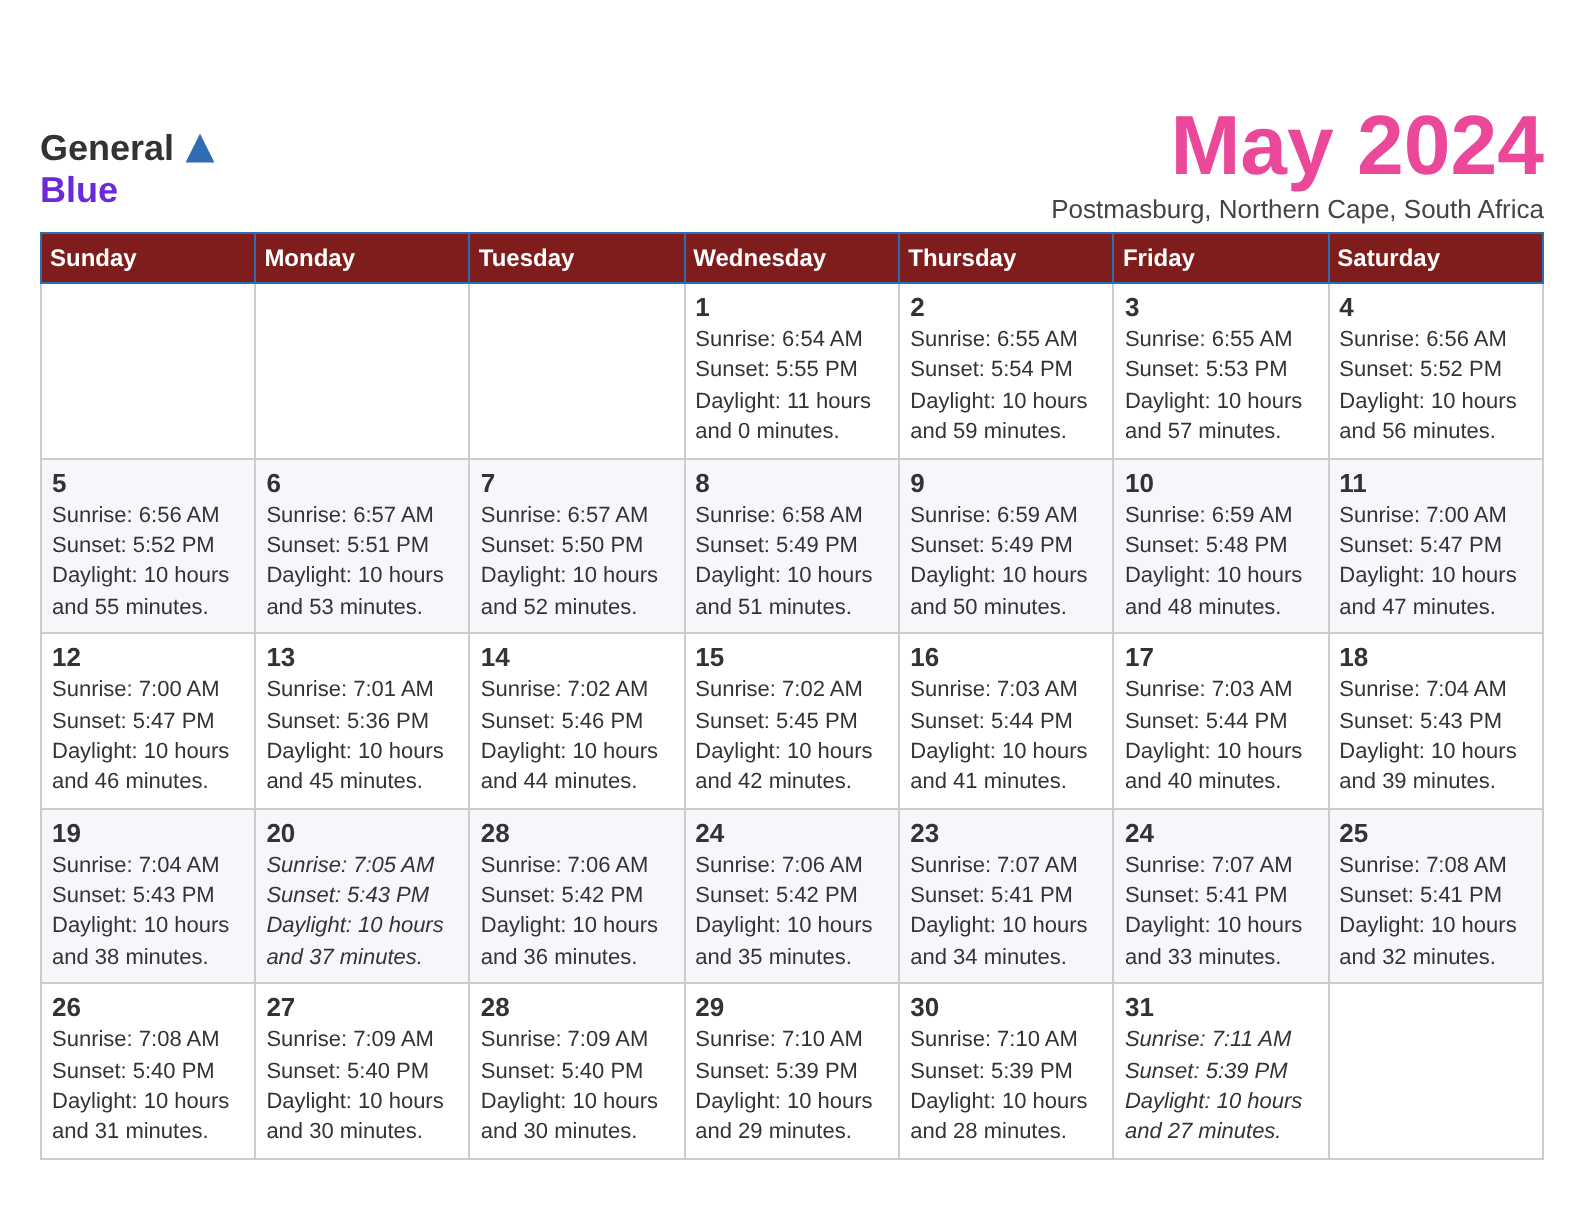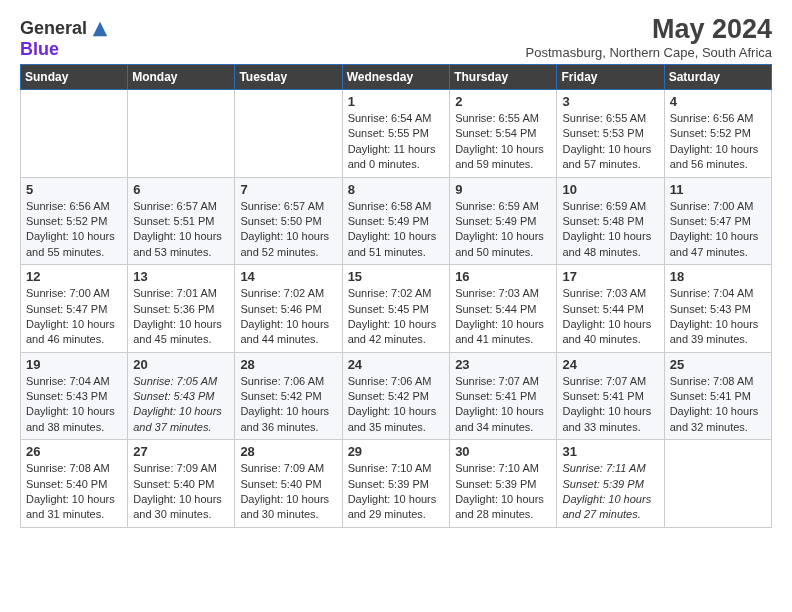--- a/index.html
+++ b/index.html
@@ -6,22 +6,23 @@
     body {
       font-family: Arial, sans-serif;
       background: #fff;
       width: 792px;
       min-height: 612px;
       padding: 10px 20px 20px 20px;
     }
     .header {
       display: flex;
       justify-content: space-between;
-      align-items: flex-end;
+      align-items: center;
       margin-bottom: 4px;
+      margin-top: 39px;
     }
     .logo {
       display: flex;
       flex-direction: column;
       align-items: flex-start;
       margin-top: 8px;
     }
     .logo-text {
       display: flex;
       align-items: center;
@@ -39,35 +40,35 @@
     }
     .logo-icon {
       width: 18px;
       height: 18px;
       margin-left: 2px;
     }
     .title-block {
       text-align: right;
     }
     .month-year {
-      font-size: 27px;
+      font-size: 42px;
       font-weight: bold;
-      color: #404040;
+      color: #ec4899;
     }
     .location {
       font-size: 13px;
       color: #444;
     }
     .calendar {
       width: 100%;
       border-collapse: collapse;
       font-size: 11px;
     }
     .calendar th {
-      background-color: #404040;
+      background-color: #7f1d1d;
       color: #fff;
       padding: 5px 4px;
       text-align: left;
       font-size: 12px;
       border: 1px solid #2e6db4;
     }
     .calendar td {
       border: 1px solid #ccc;
       padding: 4px 5px;
       vertical-align: top;

